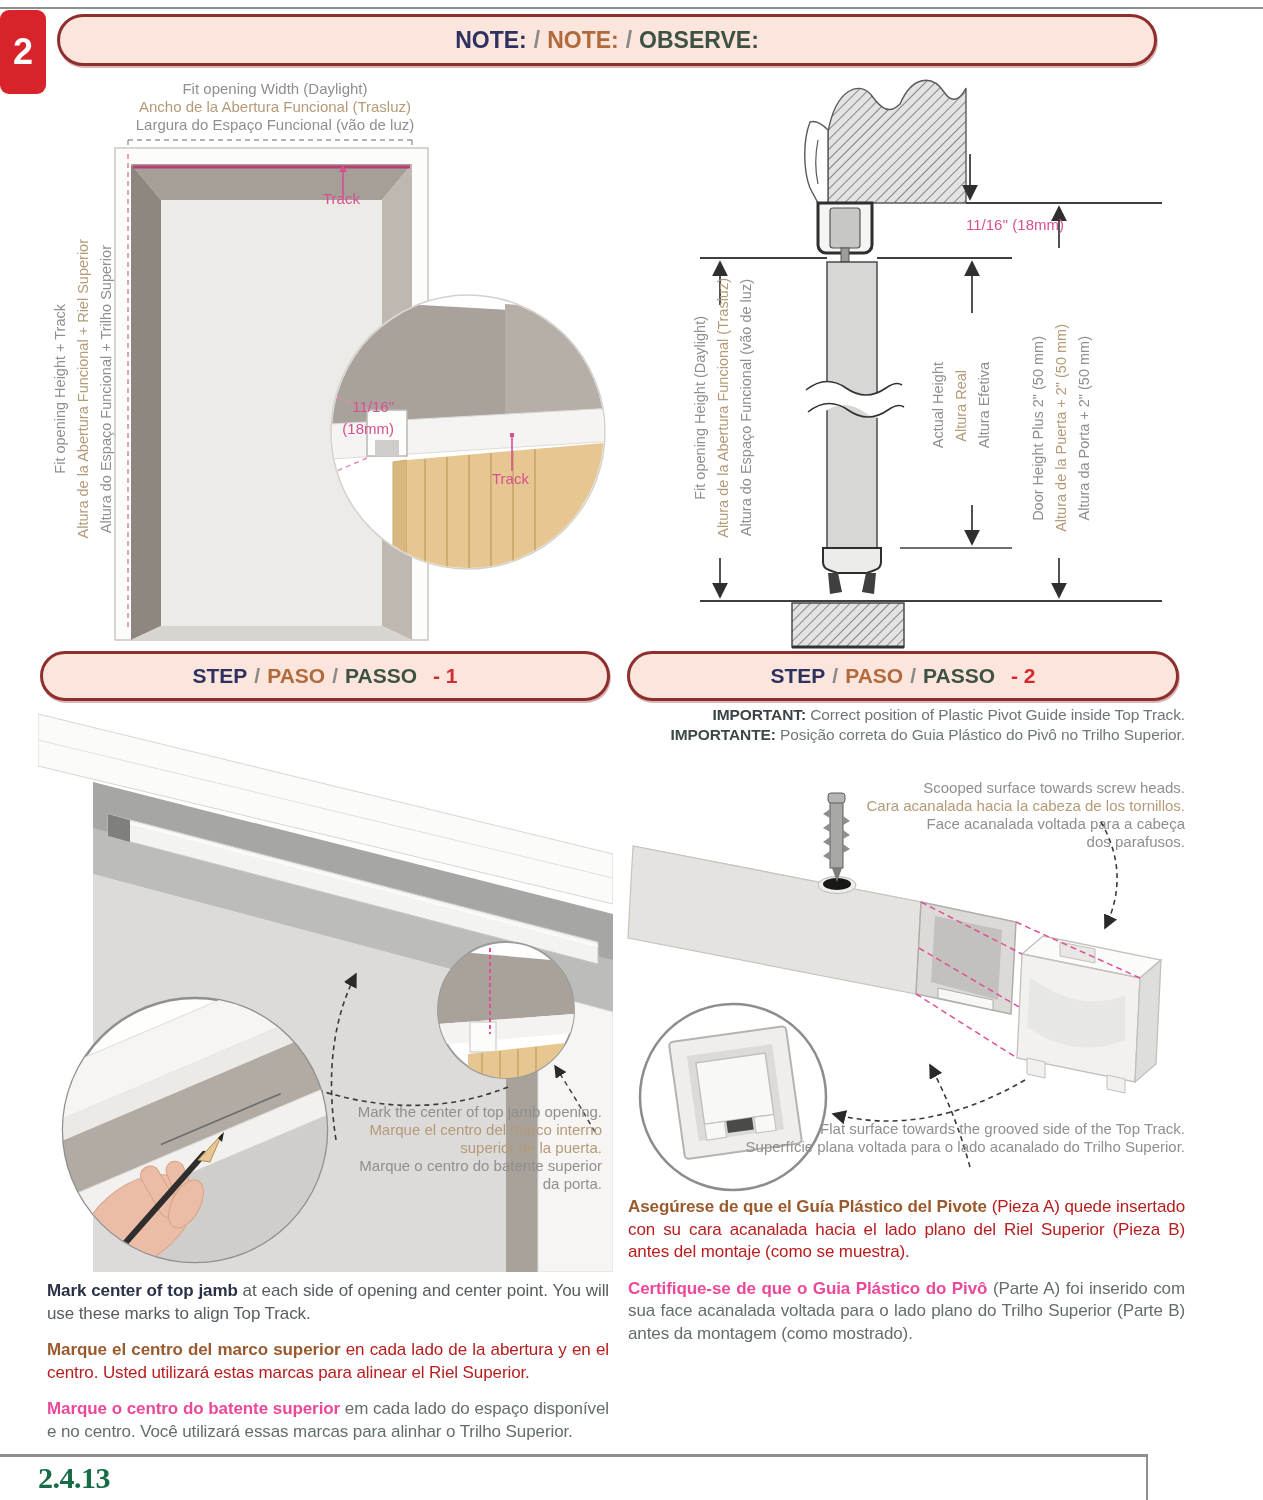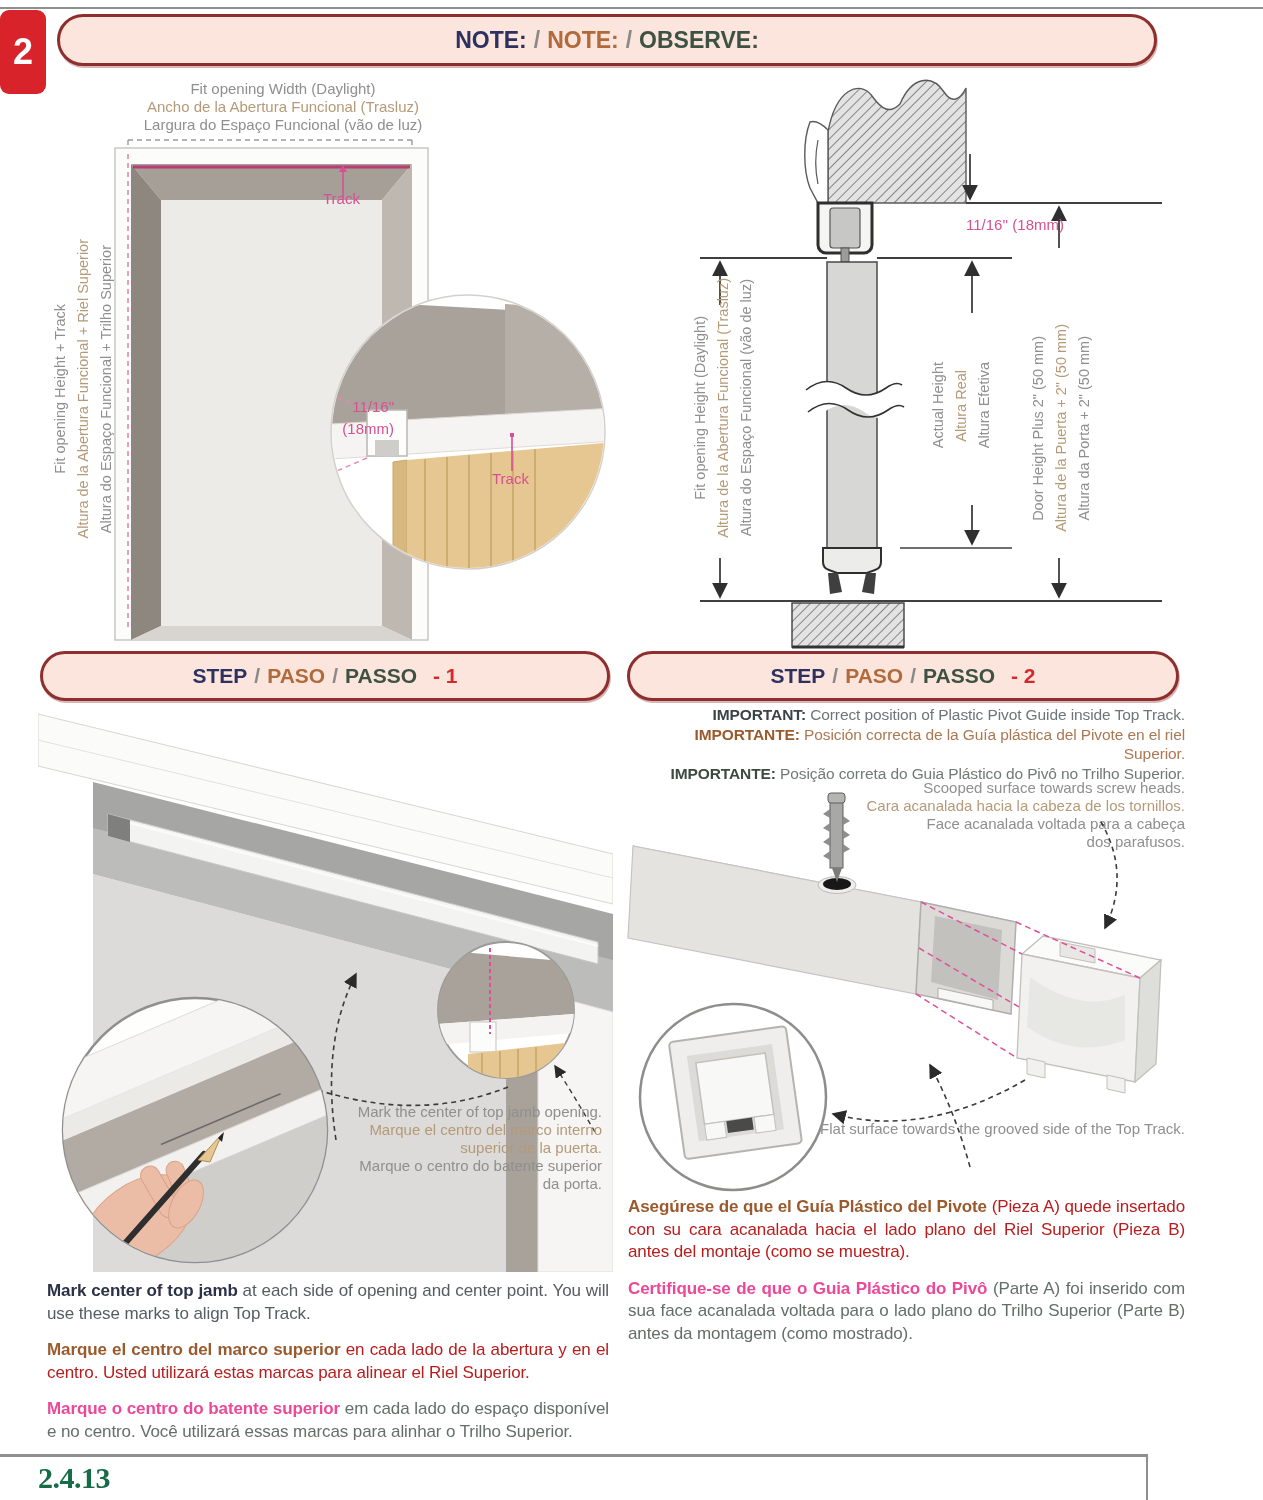--- a/index.html
+++ b/index.html
@@ -97,21 +97,21 @@
         <g stroke="#e589ad" stroke-width="1.4" stroke-dasharray="5 4" fill="none">
           <line x1="282" y1="330" x2="240" y2="316"></line>
             <line x1="282" y1="380" x2="240" y2="398"></line>
         </g>
         <line x1="427" y1="358" x2="427" y2="393" stroke="#d84f92" stroke-width="1.6"></line>
         <rect x="425" y="355" width="4" height="4" fill="#d84f92"></rect>
       </g>
     </g>
   </svg>
 
-  <div class="abs center" style="left:108px;top:80px;width:350px;">
+  <div class="abs center" style="left:100px;top:80px;width:350px;">
     <div class="lbl gray">Fit opening Width (Daylight)</div>
     <div class="lbl tan">Ancho de la Abertura Funcional (Trasluz)</div>
     <div class="lbl gray">Largura do Espaço Funcional (vão de luz)</div>
   </div>
 
   <div class="abs vlabels" style="left:48px;top:228px;height:322px;width:72px;">
     <span class="gray">Fit opening Height + Track</span>
     <span class="tan">Altura de la Abertura Funcional + Riel Superior</span>
     <span class="gray">Altura do Espaço Funcional + Trilho Superior</span>
   </div>
@@ -283,23 +283,20 @@
     <div class="lbl tan">superior de la puerta.</div>
     <div class="lbl gray">Marque o centro do batente superior</div>
     <div class="lbl gray">da porta.</div>
   </div>
 
   <div class="abs right" style="left:635px;top:705px;width:550px;">
     <div class="imp">
       <span class="lead" style="color:#3c4347">IMPORTANT:</span><span style="color:#6e7577"> Correct position of Plastic Pivot Guide inside Top Track.</span>
     </div>
     <div class="imp">
-      <span class="lead" style="color:#9a5a2d">IMPORTANTE:</span><span style="color:#ab7852"> Posición correcta de la Guía plástica del Pivote en el riel Superior.</span>
-    </div>
-    <div class="imp">
       <span class="lead" style="color:#3c4a42">IMPORTANTE:</span><span style="color:#707a74"> Posição correta do Guia Plástico do Pivô no Trilho Superior.</span>
     </div>
   </div>
 
   <div class="abs right" style="left:800px;top:779px;width:385px;">
     <div class="lbl gray">Scooped surface towards screw heads.</div>
     <div class="lbl tan">Cara acanalada hacia la cabeza de los tornillos.</div>
     <div class="lbl gray">Face acanalada voltada para a cabeça</div>
     <div class="lbl gray">dos parafusos.</div>
   </div>
@@ -370,20 +367,21 @@
 
     <g stroke="#3a3a3a" stroke-width="1.6" stroke-dasharray="5 4" fill="none">
       <path d="M476,40 Q506,92 480,146" marker-end="url(#arr2)"></path>
       <path d="M400,298 Q300,356 208,332" marker-end="url(#arr2)"></path>
       <path d="M345,385 Q330,330 305,283" marker-end="url(#arr2)"></path>
     </g>
   </svg>
 
   <div class="abs right" style="left:735px;top:1120px;width:450px;">
     <div class="lbl gray">Flat surface towards the grooved side of the Top Track.</div>
+    <div class="lbl gray">Superfície plana voltada para o lado acanalado do Trilho Superior.</div>
   </div>
 
   <div class="abs" style="left:628px;top:1196px;width:557px;">
     <p class="para">
       <span class="lead es-lead">Asegúrese de que el Guía Plástico del Pivote</span><span class="es-body"> (Pieza A) quede insertado con su cara acanalada hacia el lado plano del Riel Superior (Pieza B) antes del montaje (como se muestra).</span>
     </p>
     <p class="para">
       <span class="lead pt-lead">Certifique-se de que o Guia Plástico do Pivô</span><span class="pt-body"> (Parte A) foi inserido com sua face acanalada voltada para o lado plano do Trilho Superior (Parte B) antes da montagem (como mostrado).</span>
     </p>
   </div>

